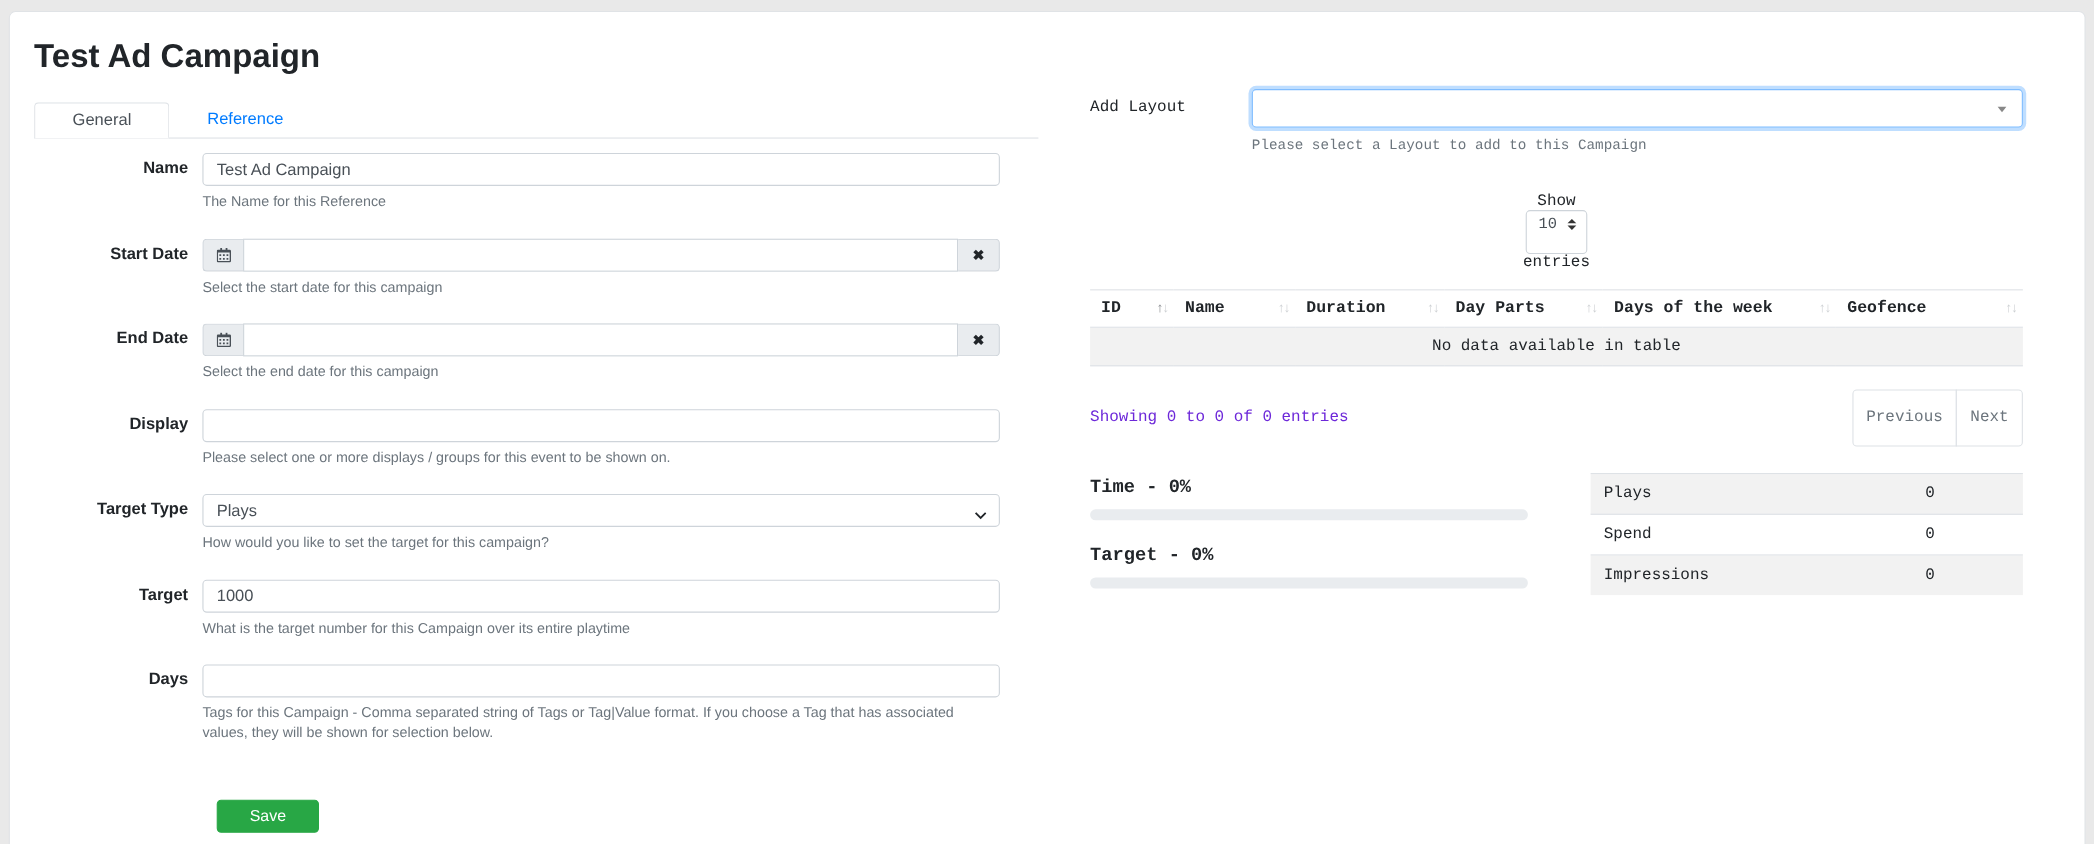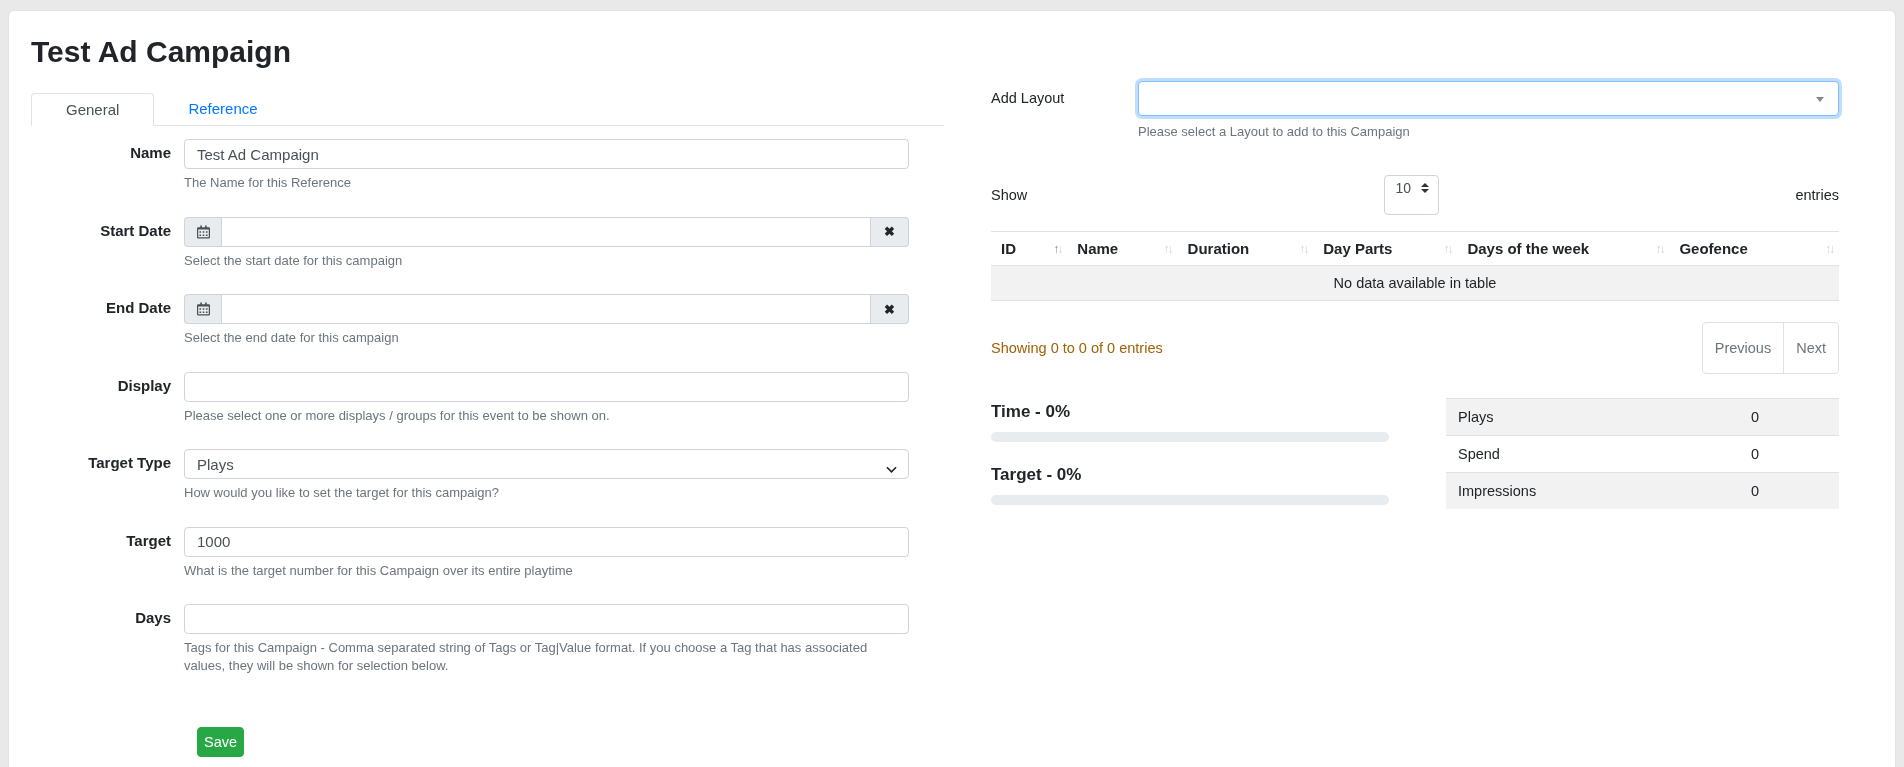--- a/index.html
+++ b/index.html
@@ -52,39 +52,39 @@
     font-size:13px; font-weight:700; color:#212529; cursor:pointer; padding:0;
     font-family:inherit;
   }
 
   .select-like { position:relative; display:flex; align-items:center; cursor:pointer; }
   .select-like .chev { position:absolute; right:11px; top:10px; }
 
   .btn-save {
     margin-top:28px; margin-left:166px;
     background:#28a745; color:#fff; border:1px solid #28a745; border-radius:4px;
-    font-size:14.5px; padding:6px 6px; cursor:pointer; font-family:inherit;
+    font-size:14.5px; padding:6px 29px; cursor:pointer; font-family:inherit;
   }
 
   
-  .right-col { flex:1; margin-left:47px; margin-top:52px; }
+  .right-col { flex:1; margin-left:47px; margin-top:52px;font-family:Liberation Mono, monospace; }
 
   .add-layout-row { display:flex; }
   .add-layout-label { width:147px; flex:none; font-size:14.5px; padding-top:9px; color:#212529; }
   .select2 {
     flex:1; height:35px; background:#fff; border:1px solid #80bdff; border-radius:4px;
     box-shadow:0 0 0 3px rgba(0,123,255,.25); position:relative; cursor:pointer;
   }
   .select2-arrow {
     position:absolute; right:14px; top:15px; width:0; height:0;
     border-left:4.5px solid transparent; border-right:4.5px solid transparent; border-top:5px solid #888;
   }
   .add-layout-help { margin-left:147px; margin-top:8px; font-size:13px; color:#6c757d; }
 
-  .length-row { display:flex; justify-content:space-between; align-items:center; margin-top:36px; font-size:14.5px; }
+  .length-row { display:flex; justify-content:space-between; align-items:center; margin-top:36px; font-size:14.5px;flex-direction:column; }
   .length-row .lbl { color:#212529; }
   .length-select {
     display:inline-flex; align-items:center; margin:0 8px; padding:4px 9px 18px 11px;
     border:1px solid #ced4da; border-radius:4px; cursor:pointer; background:#fff;
   }
   .length-select .val { font-size:14px; color:#495057; margin-right:10px; }
   .spin { display:flex; flex-direction:column; gap:2px; }
   .spin i { width:0; height:0; border-left:4px solid transparent; border-right:4px solid transparent; display:block; }
   .spin .up { border-bottom:4px solid #333; }
   .spin .dn { border-top:4px solid #333; }
@@ -97,21 +97,21 @@
   }
   .sort-icons { position:absolute; right:6px; top:50%; transform:translateY(-50%);
     font-size:12px; font-weight:400; color:#cdd0d3; letter-spacing:-2px; }
   th.sorted .s-up { color:#85888c; }
   table.dt td.empty {
     text-align:center; font-size:14.5px; color:#212529; padding:9px; background:#f2f2f2;
     border-bottom:1px solid #dee2e6;
   }
 
   .info-row { display:flex; justify-content:space-between; align-items:center; margin-top:21px; }
-  .dt-info { font-size:14.5px; color:#a16207; }
+  .dt-info { font-size:14.5px; color:#6d28d9; }
   .paginate { display:flex; }
   .page-btn {
     padding:17px 12px; font-size:14.5px; color:#6c757d; background:#fff;
     border:1px solid #dee2e6; cursor:default; font-family:inherit;
   }
   .page-btn.prev { border-radius:4px 0 0 4px; }
   .page-btn.next { border-radius:0 4px 4px 0; margin-left:-1px; }
 
   .bottom-row { display:flex; margin-top:24px; }
   .progress-col { width:398px; flex:none; margin-right:57px; }

